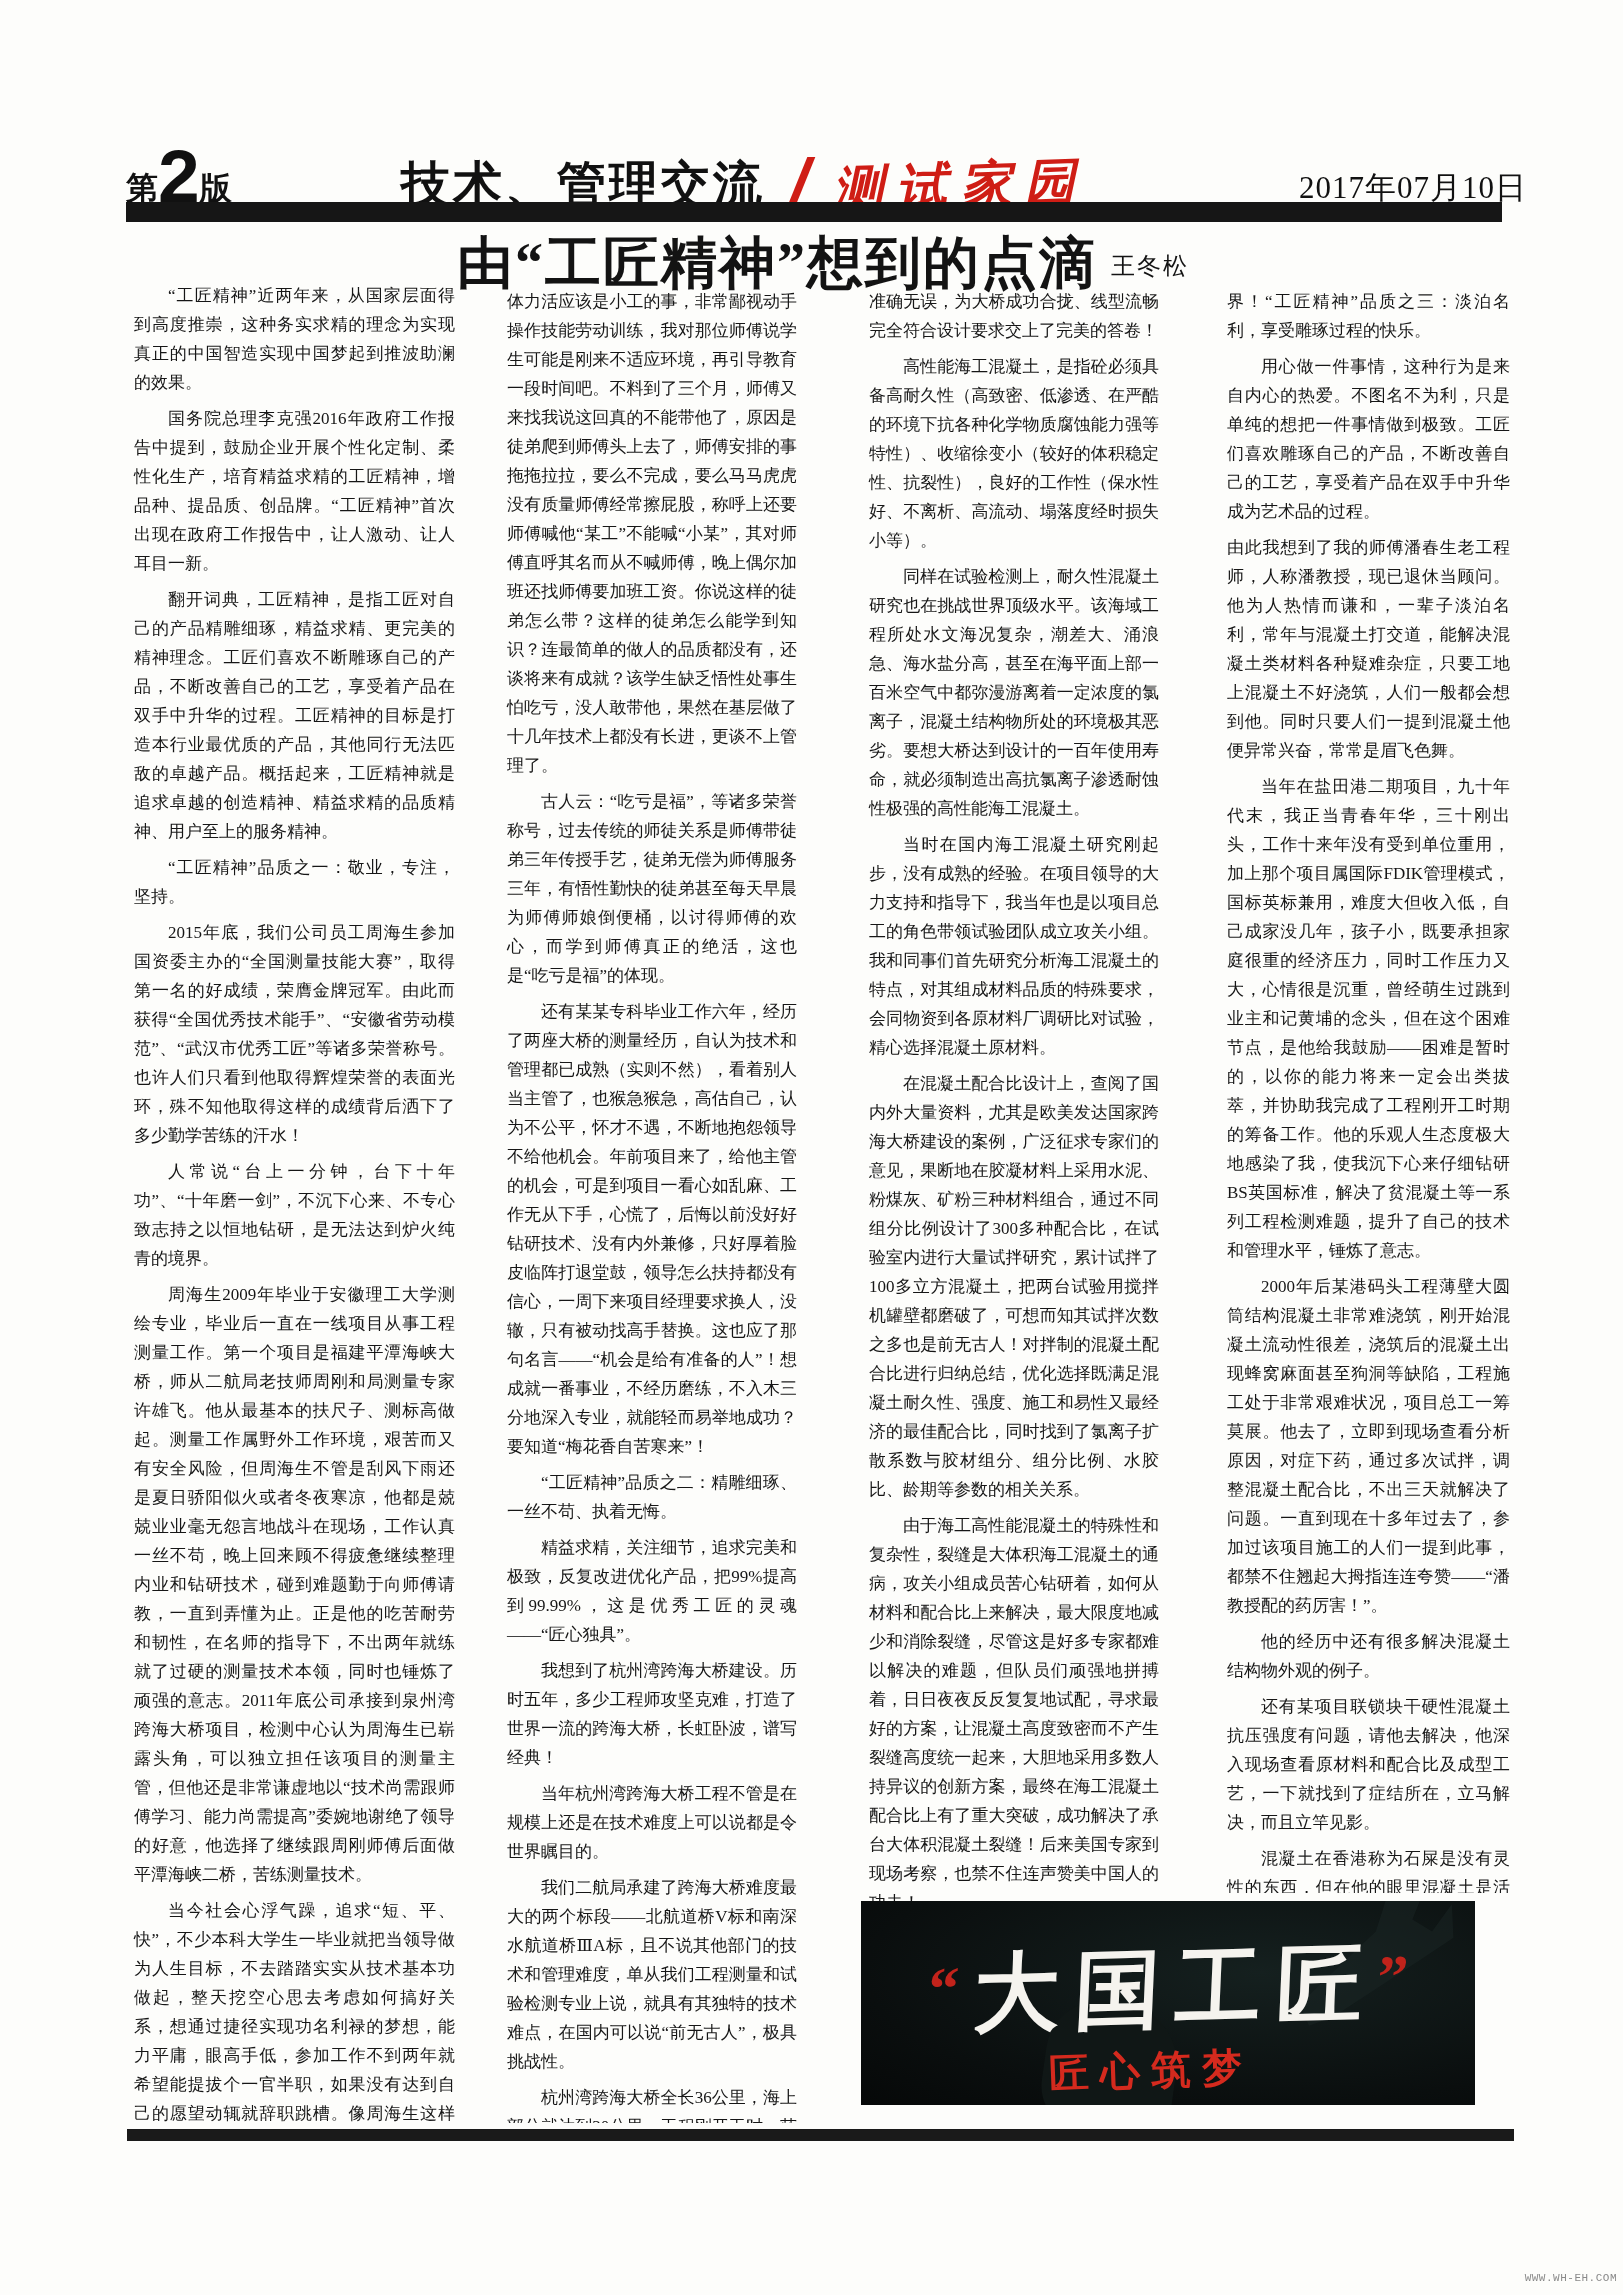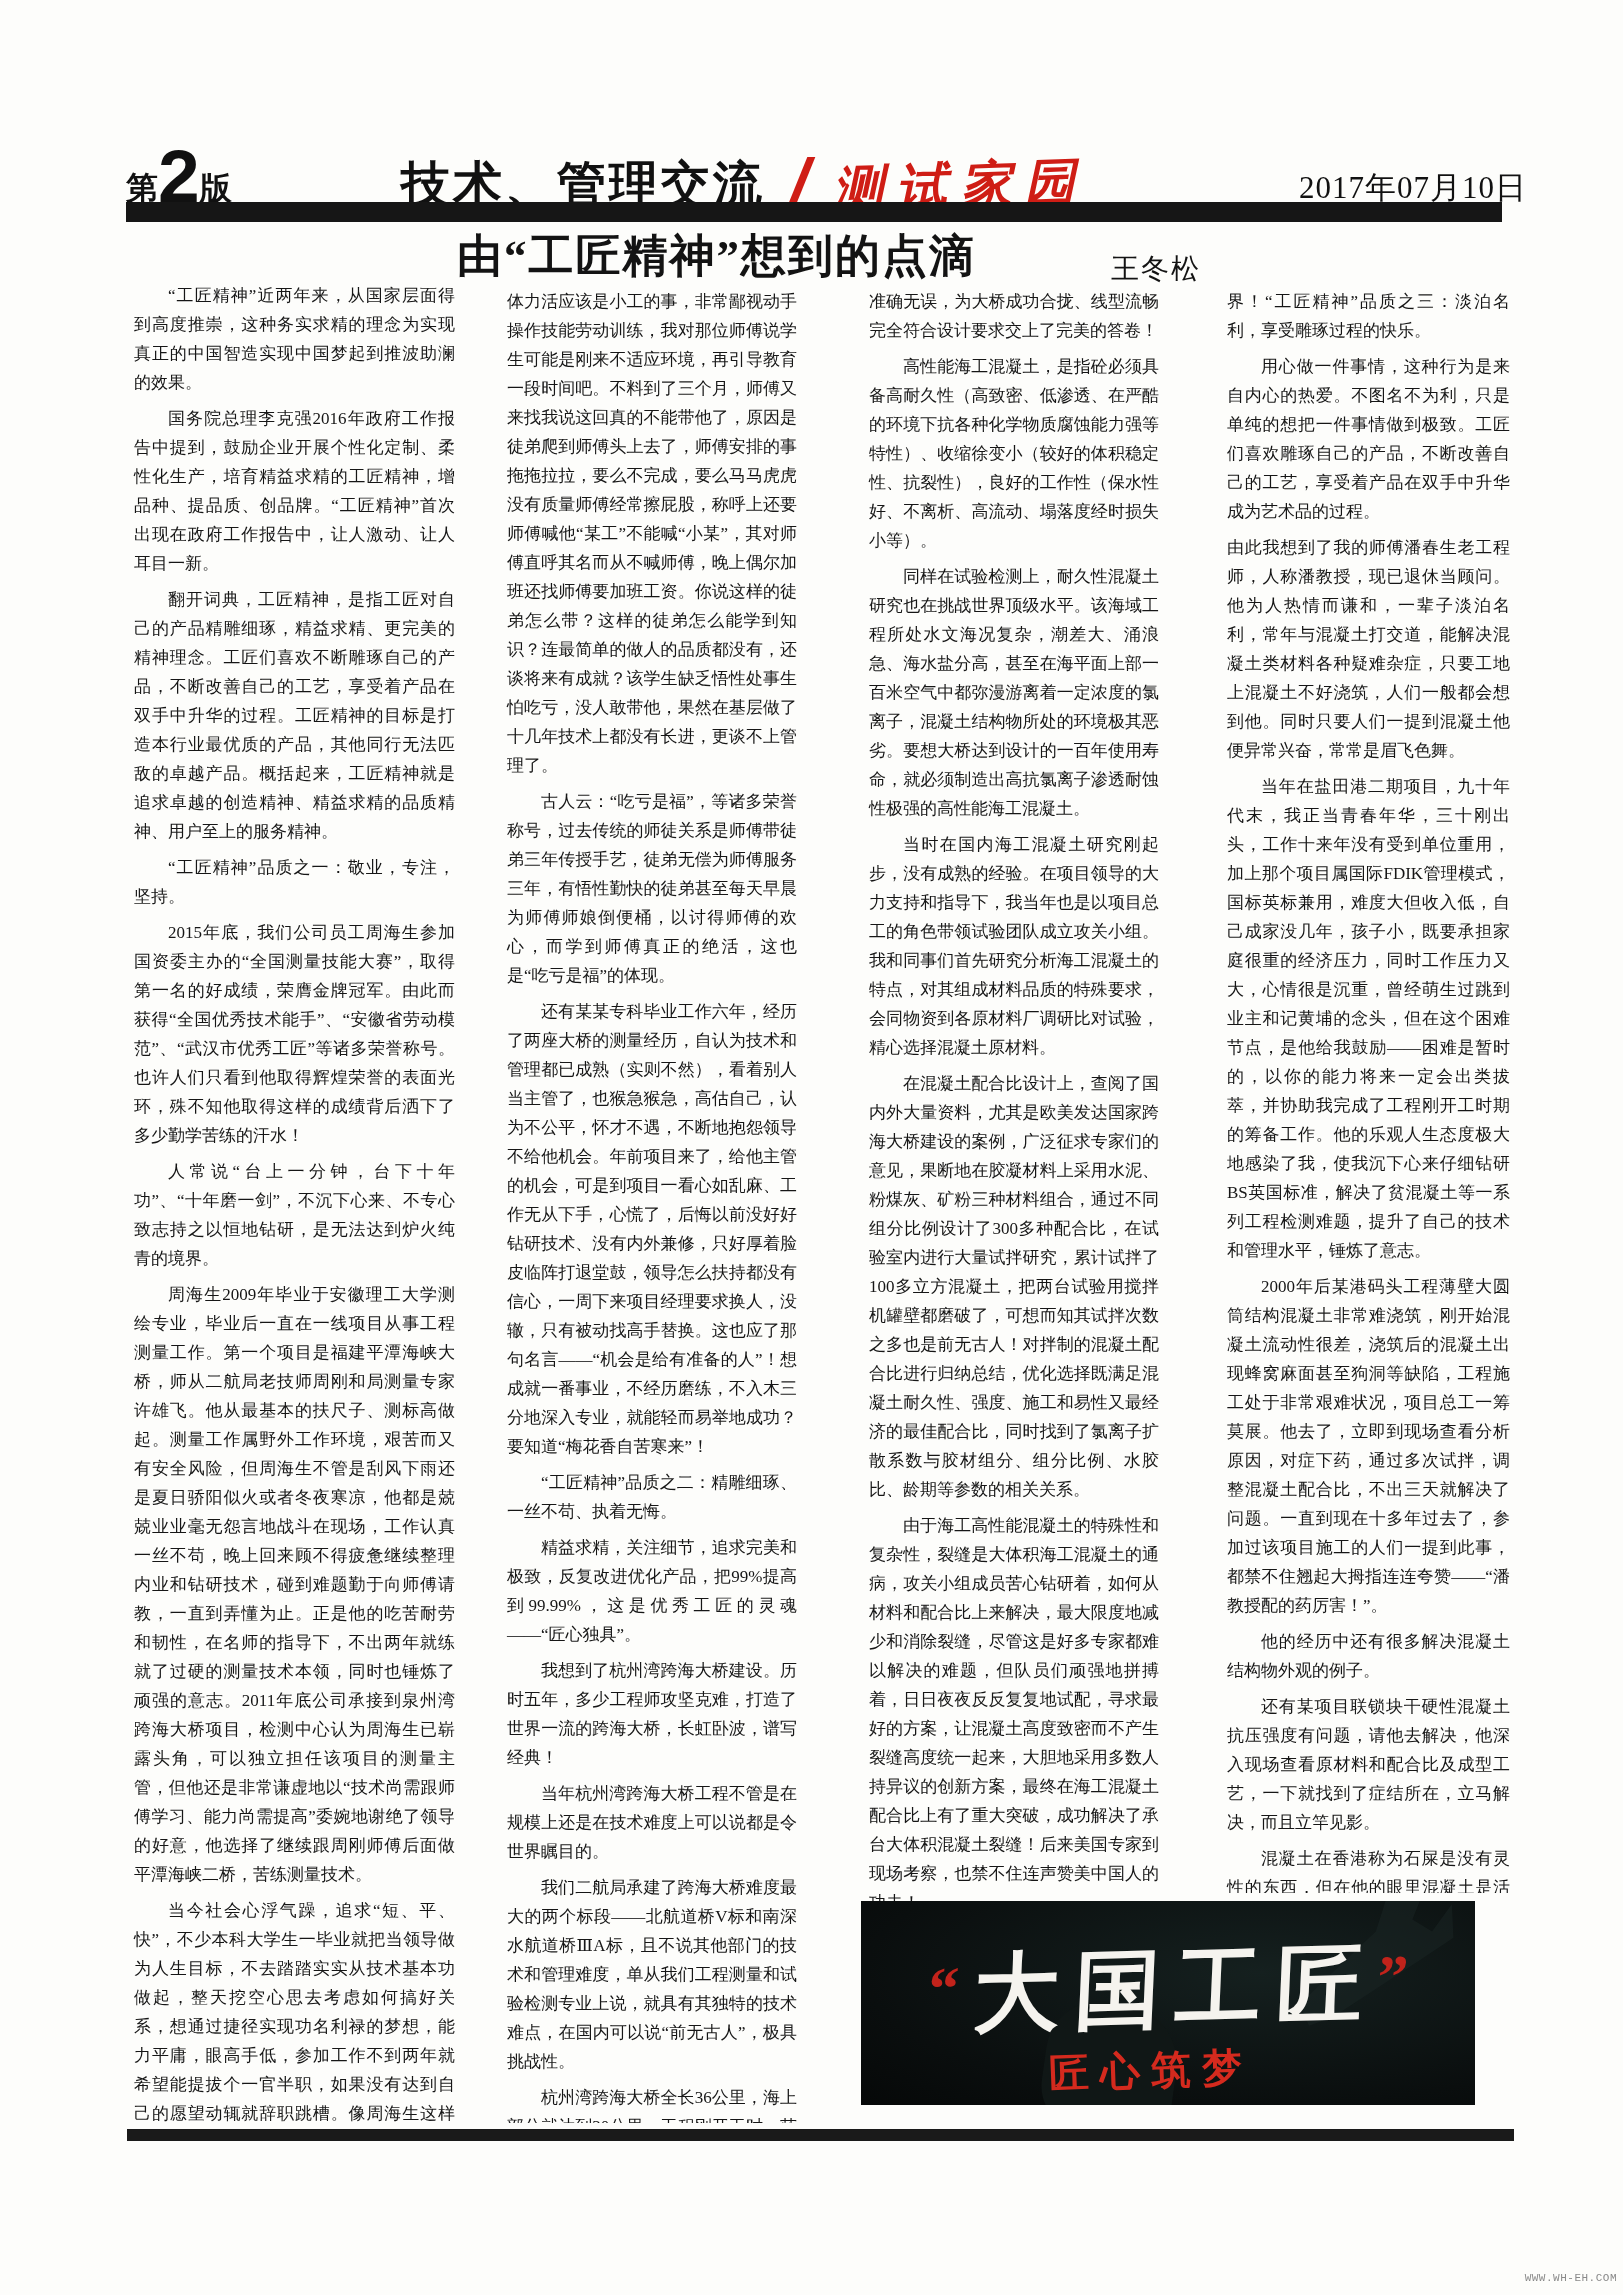--- a/index.html
+++ b/index.html
@@ -12,23 +12,23 @@
   .edition .num{font-size:75px;font-weight:bold;line-height:0.82;font-family:"Liberation Sans",sans-serif;}
   .section-title{position:absolute;left:401px;top:152px;font-size:49px;font-weight:900;
            font-family:Liberation Mono, monospace;letter-spacing:3px;color:#111;}
   .red-slash{position:absolute;left:796px;top:157px;width:8px;height:56px;background:#cf1d15;transform:skewX(-22deg);}
   .masthead-script{position:absolute;left:832px;top:152px;font-size:51px;color:#cf1d15;
            font-weight:bold;font-style:italic;letter-spacing:13px;transform:rotate(-2deg);
            font-family:"Liberation Serif",serif;}
   .page-date{position:absolute;left:1299px;top:167px;font-size:31px;color:#111;letter-spacing:1px;}
   .header-bar{position:absolute;left:126px;top:202px;width:1376px;height:20px;background:#161616;}
   
-  .article-title{position:absolute;left:457px;top:226px;width:639px;font-size:45px;font-weight:bold;
+  .article-title{position:absolute;left:457px;top:226px;width:639px;font-size:56px;font-weight:bold;
            letter-spacing:2px;color:#131313;white-space:nowrap;}
-  .article-author{position:absolute;left:1111px;top:250px;font-size:28px;color:#131313;letter-spacing:2px;}
+  .article-author{position:absolute;left:1111px;top:250px;font-size:24px;color:#131313;letter-spacing:2px;}
   
   .col{position:absolute;font-size:17px;line-height:29px;text-align:justify;text-justify:inter-ideograph;
        overflow:hidden;color:#161616;}
   .col p{margin:7px;text-indent:2em;}
   .col p.cont,.col p.noindent{text-indent:0;}
   #col1{left:127px;top:274px;width:335px;height:1849px;}
   #col2{left:500px;top:280px;width:304px;height:1843px;}
   #col3{left:862px;top:280px;width:304px;height:1627px;}
   #col4{left:1220px;top:280px;width:297px;height:1613px;}
   

